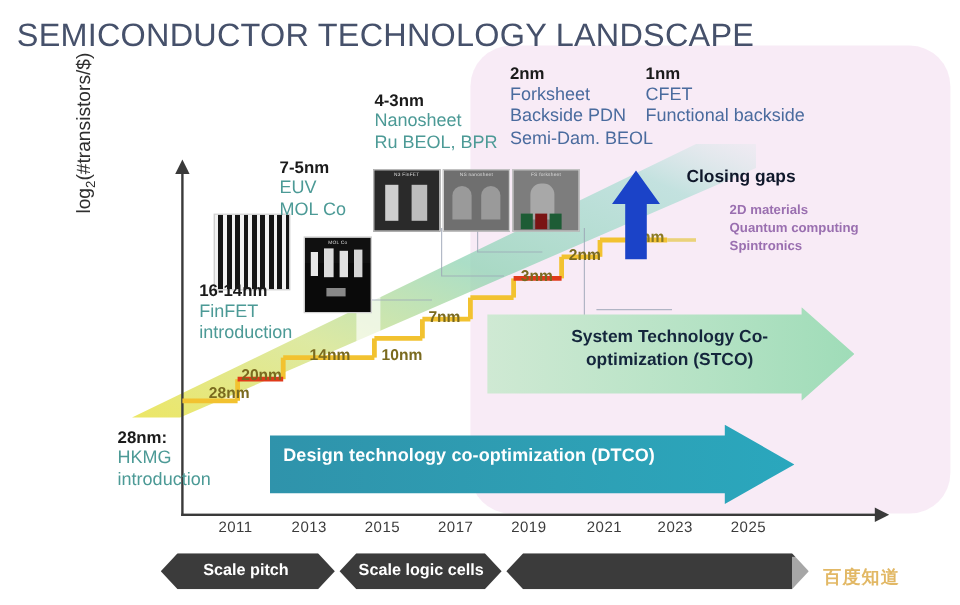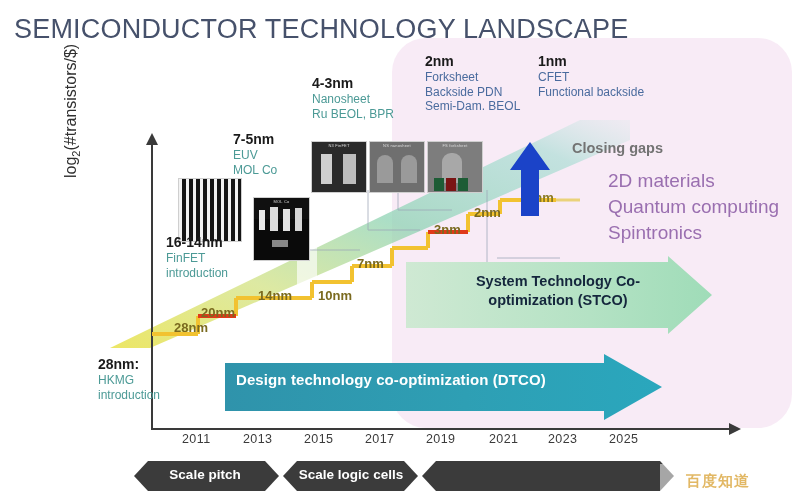--- a/index.html
+++ b/index.html
@@ -37,33 +37,33 @@
   
   .stepsvg{position:absolute;left:0;top:0;width:800px;height:504px;pointer-events:none;}
 
   
   .nodelbl{position:absolute;font-size:13px;font-weight:700;color:#7a6a1f;white-space:nowrap;}
   .nodelbl.lite{color:#8a7a22;}
 
   
   .callout{position:absolute;white-space:nowrap;line-height:1.22;}
   .callout .hd{font-size:14px;font-weight:700;color:#1b1b1b;display:block;}
-  .callout .ln{font-size:12px;color:#4c9a96;display:block;}
+  .callout .ln{font-size:15px;color:#4c9a96;display:block;}
   .callout.blue .ln{color:#4a6b9e;}
 
   
   .tem{position:absolute;background:#111;border:1px solid #cfcfcf;overflow:hidden;}
   .temcap{position:absolute;top:1px;left:0;right:0;text-align:center;font-size:4px;color:#ddd;letter-spacing:.2px;}
 
   
-  .closing{position:absolute;left:572px;top:140px;font-size:14.5px;font-weight:700;color:#737373;}
+  .closing{position:absolute;left:572px;top:140px;font-size:14.5px;font-weight:700;color:#0f172a;}
   .explore{position:absolute;left:608px;top:168px;line-height:1.38;}
   .explore .eh{font-size:14px;font-weight:700;font-style:italic;color:#1b1b1b;
                text-decoration:underline;display:block;}
-  .explore .ei{font-size:19px;color:#9a6fb0;display:block;}
+  .explore .ei{font-size:11px;color:#9a6fb0;display:block;font-weight:bold;}
 
   
   .bluearrow{position:absolute;left:508px;top:140px;width:44px;height:78px;}
   .stco{position:absolute;left:406px;top:256px;width:306px;height:78px;}
   .stcotxt{position:absolute;left:430px;top:272px;width:256px;text-align:center;
            font-size:14.5px;font-weight:700;color:#14263c;line-height:1.3;}
   .dtco{position:absolute;left:225px;top:354px;width:437px;height:66px;}
   .dtcotxt{position:absolute;left:236px;top:371px;width:390px;
            font-size:15px;font-weight:700;color:#ffffff;letter-spacing:.1px;}
 

